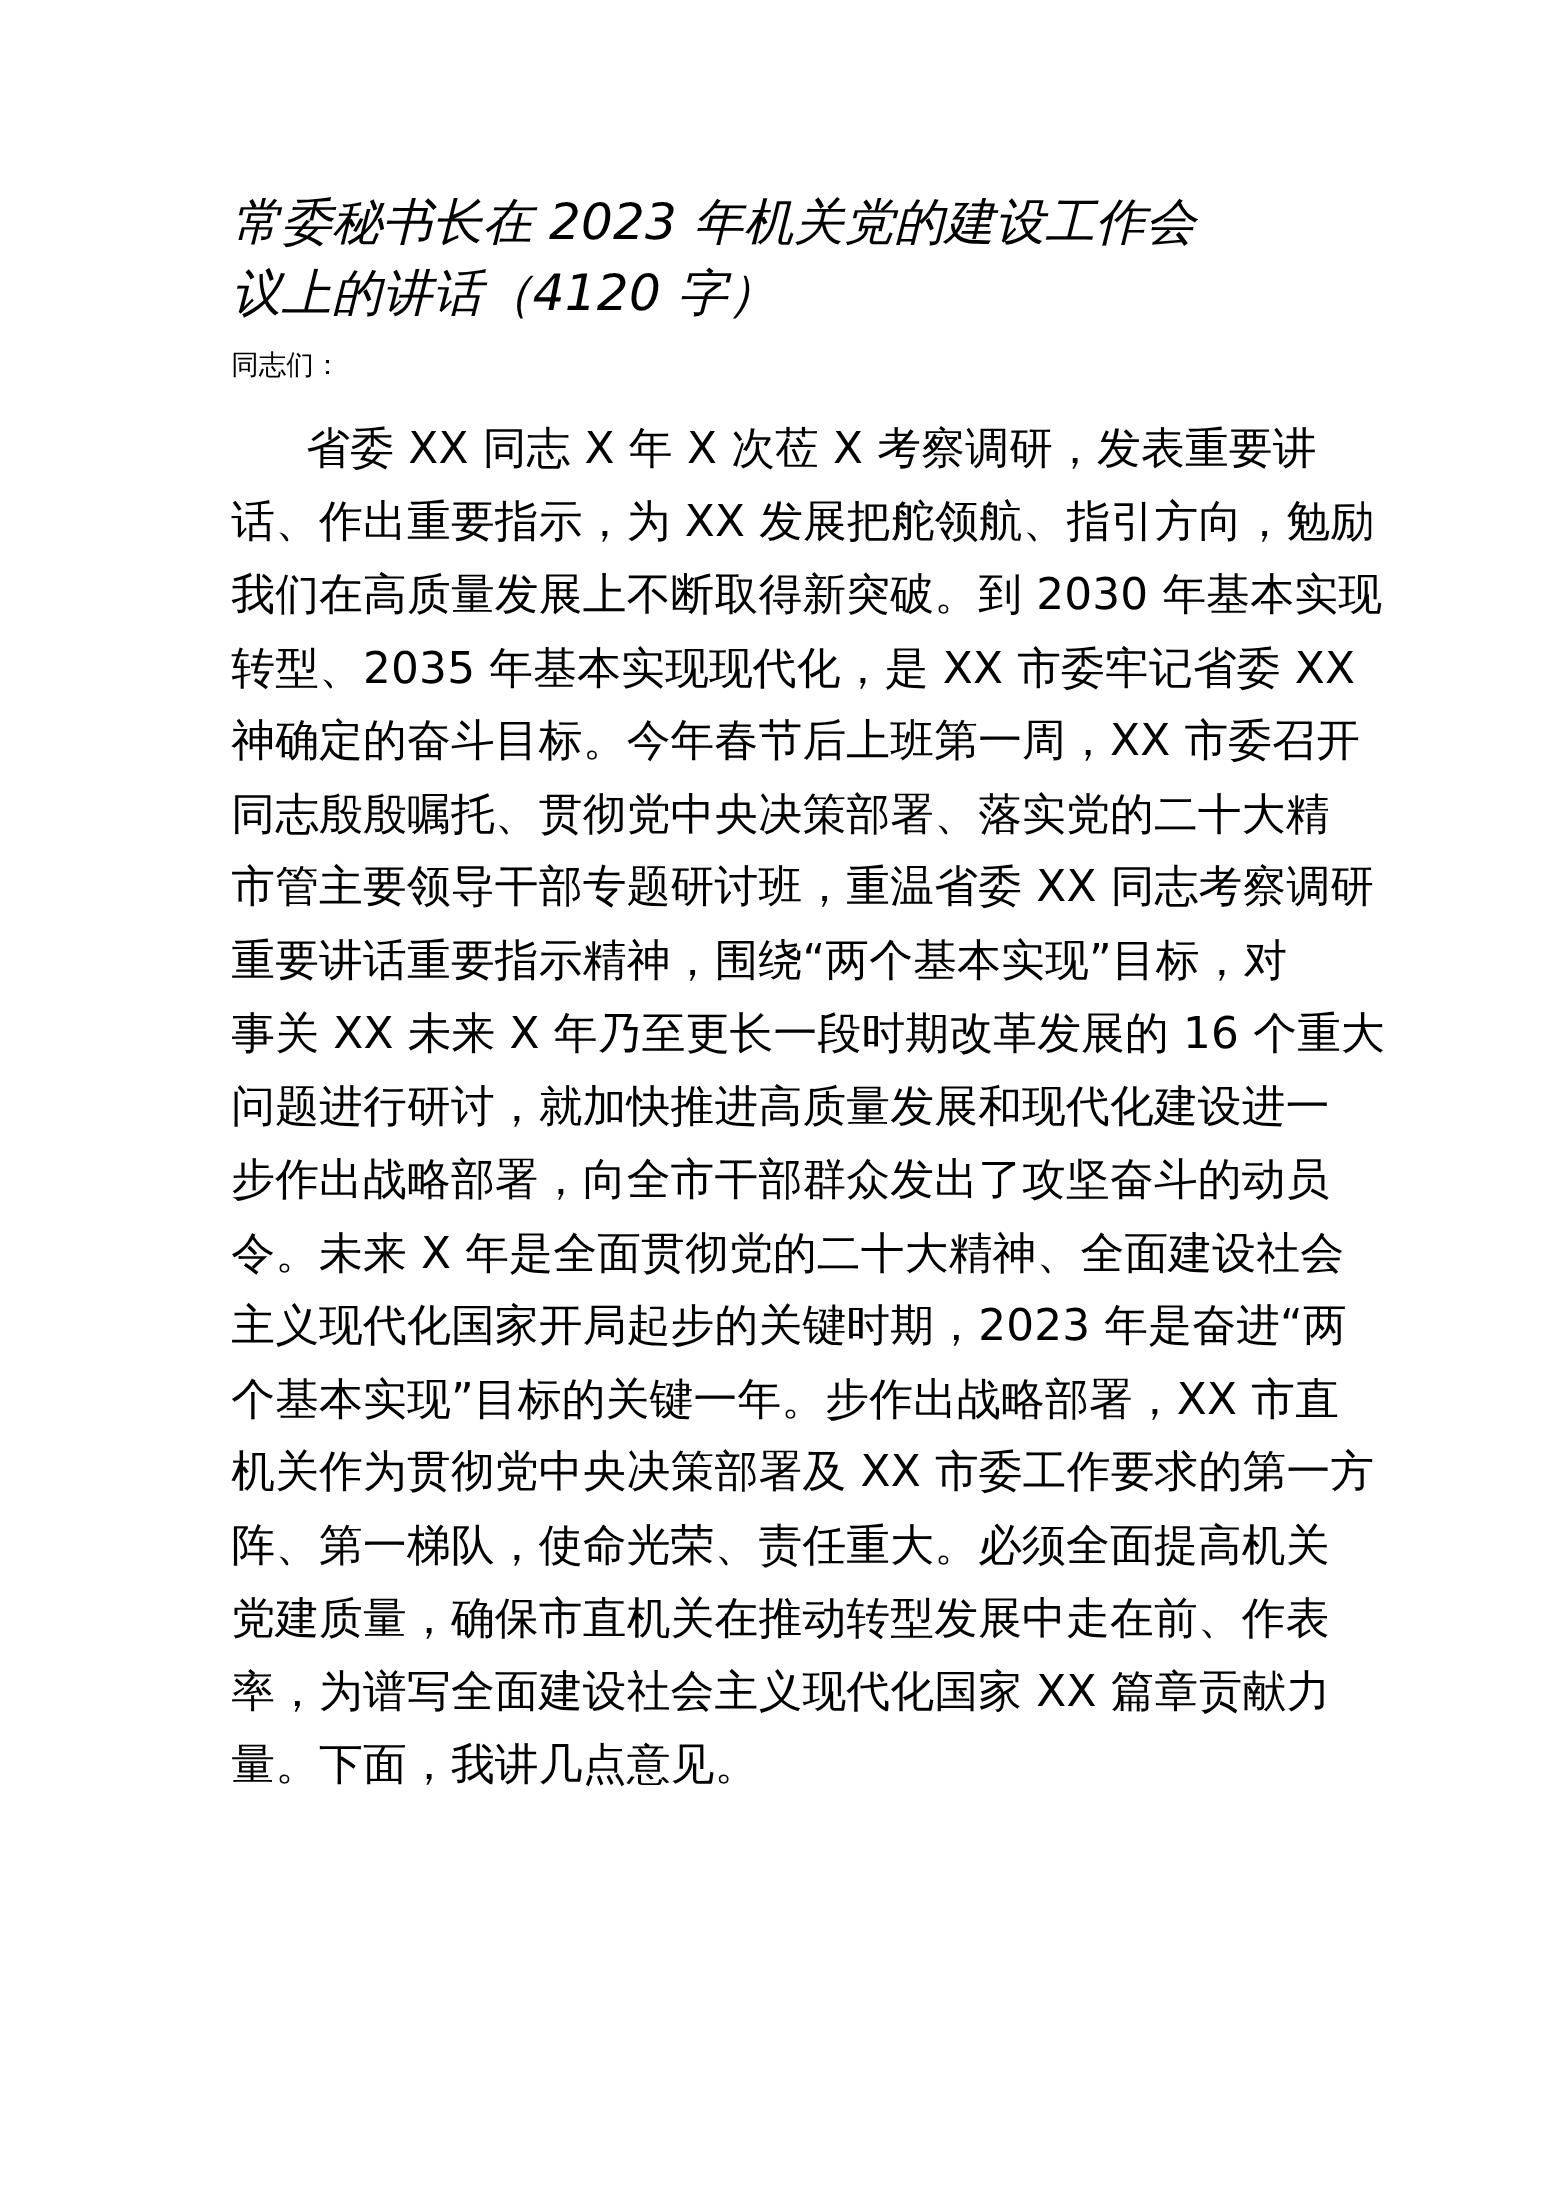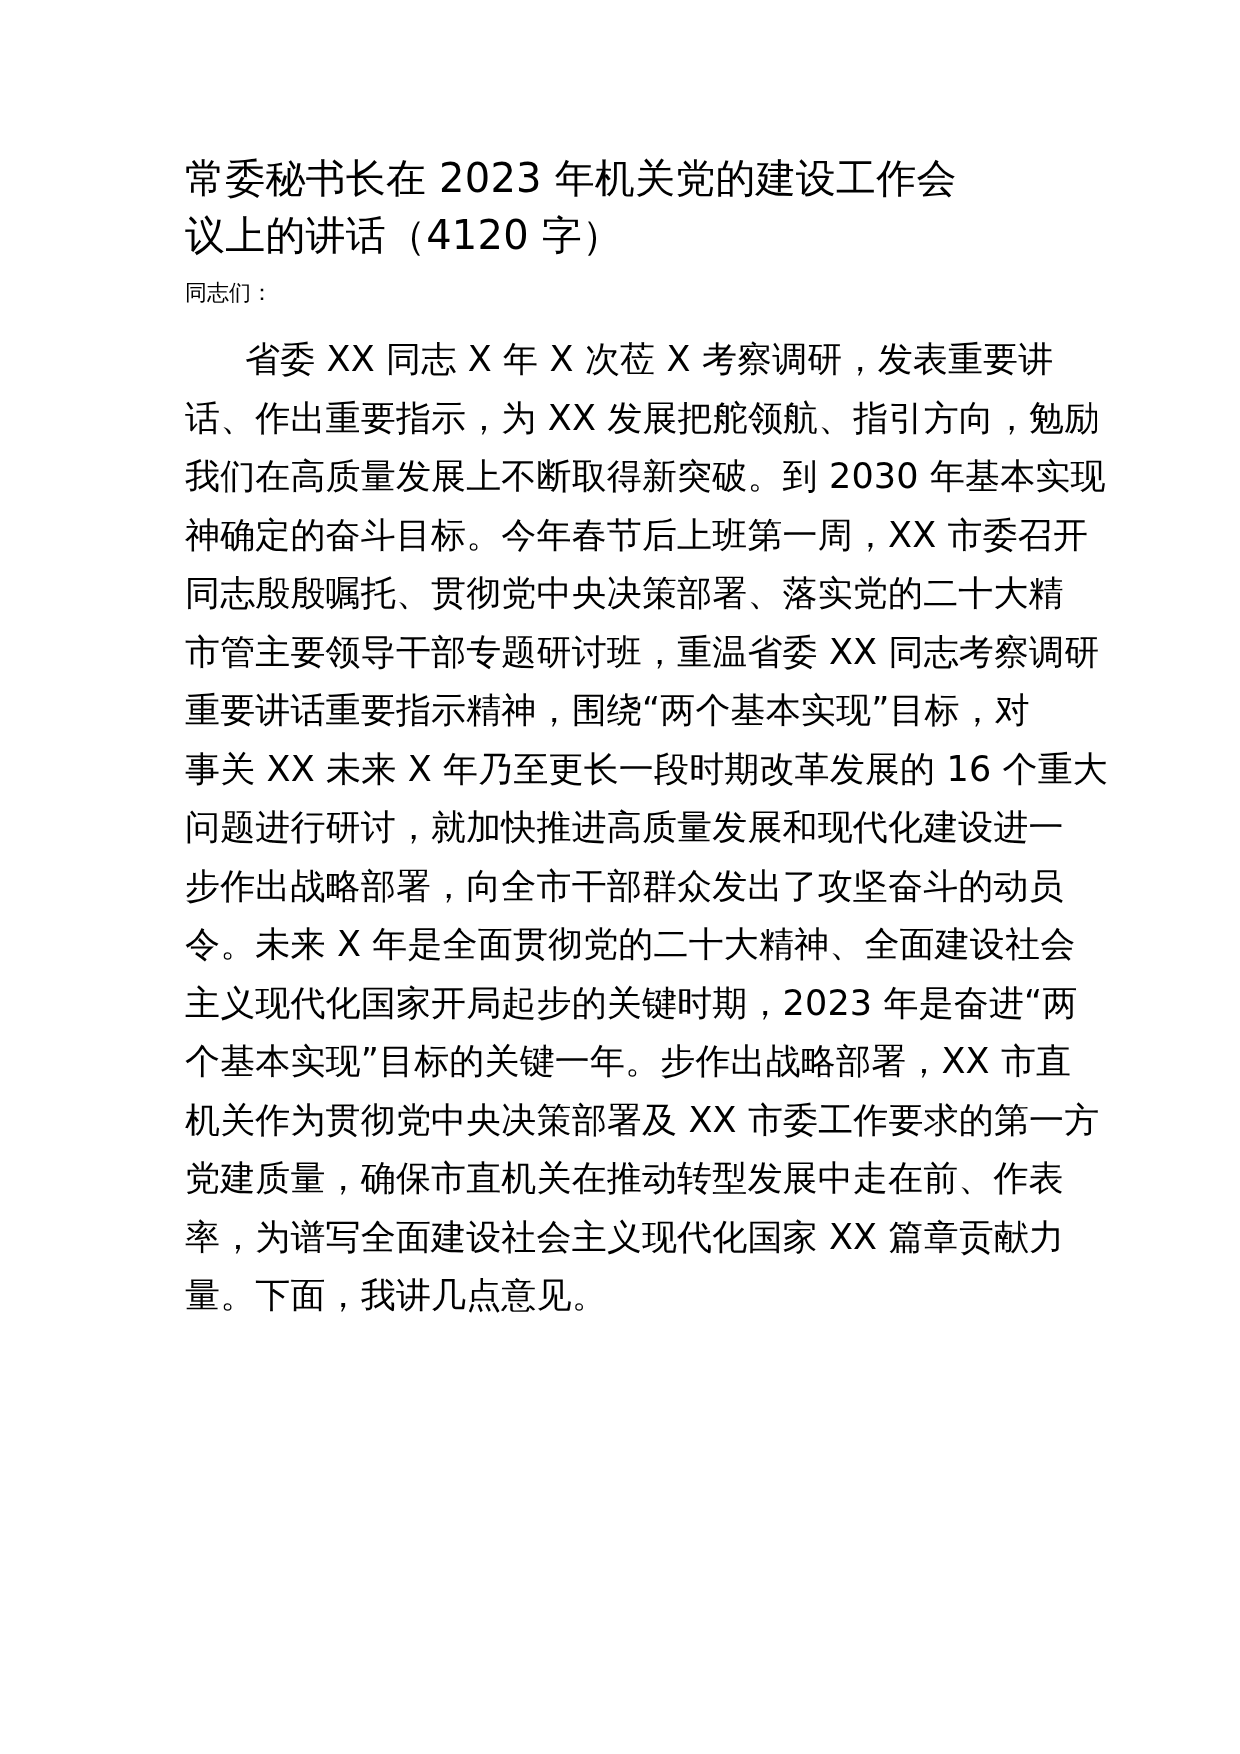--- a/index.html
+++ b/index.html
@@ -20,20 +20,21 @@
       left: 185px;
       top: 150px;
       width: 870px;
     }
     .title {
       font-size: 40px;
       line-height: 57px;
       margin: 0;
       font-weight: normal;
       letter-spacing: 0.2px;
+      font-style: italic;
     }
     .greeting {
       font-size: 22px;
       line-height: 58px;
       margin: 0;
     }
     .body-line {
       font-size: 35px;
       line-height: 58.5px;
       margin: 0;
@@ -55,28 +56,30 @@
     <div>常委秘书长在 2023 年机关党的建设工作会</div>
     <div>议上的讲话（4120 字）</div>
   </h1>
 
   <p class="greeting">同志们：</p>
 
   <div class="paragraph">
     <p class="body-line indent">省委 XX 同志 X 年 X 次莅 X 考察调研，发表重要讲</p>
     <p class="body-line">话、作出重要指示，为 XX 发展把舵领航、指引方向，勉励</p>
     <p class="body-line">我们在高质量发展上不断取得新突破。到 2030 年基本实现</p>
+    <p class="body-line">转型、2035 年基本实现现代化，是 XX 市委牢记省委 XX</p>
     <p class="body-line">神确定的奋斗目标。今年春节后上班第一周，XX 市委召开</p>
     <p class="body-line">同志殷殷嘱托、贯彻党中央决策部署、落实党的二十大精</p>
     <p class="body-line">市管主要领导干部专题研讨班，重温省委 XX 同志考察调研</p>
     <p class="body-line">重要讲话重要指示精神，围绕“两个基本实现”目标，对</p>
     <p class="body-line">事关 XX 未来 X 年乃至更长一段时期改革发展的 16 个重大</p>
     <p class="body-line">问题进行研讨，就加快推进高质量发展和现代化建设进一</p>
     <p class="body-line">步作出战略部署，向全市干部群众发出了攻坚奋斗的动员</p>
     <p class="body-line">令。未来 X 年是全面贯彻党的二十大精神、全面建设社会</p>
     <p class="body-line">主义现代化国家开局起步的关键时期，2023 年是奋进“两</p>
     <p class="body-line">个基本实现”目标的关键一年。步作出战略部署，XX 市直</p>
     <p class="body-line">机关作为贯彻党中央决策部署及 XX 市委工作要求的第一方</p>
+    <p class="body-line">阵、第一梯队，使命光荣、责任重大。必须全面提高机关</p>
     <p class="body-line">党建质量，确保市直机关在推动转型发展中走在前、作表</p>
     <p class="body-line">率，为谱写全面建设社会主义现代化国家 XX 篇章贡献力</p>
     <p class="body-line">量。下面，我讲几点意见。</p>
   </div>
 </div>
 
 </body></html>

